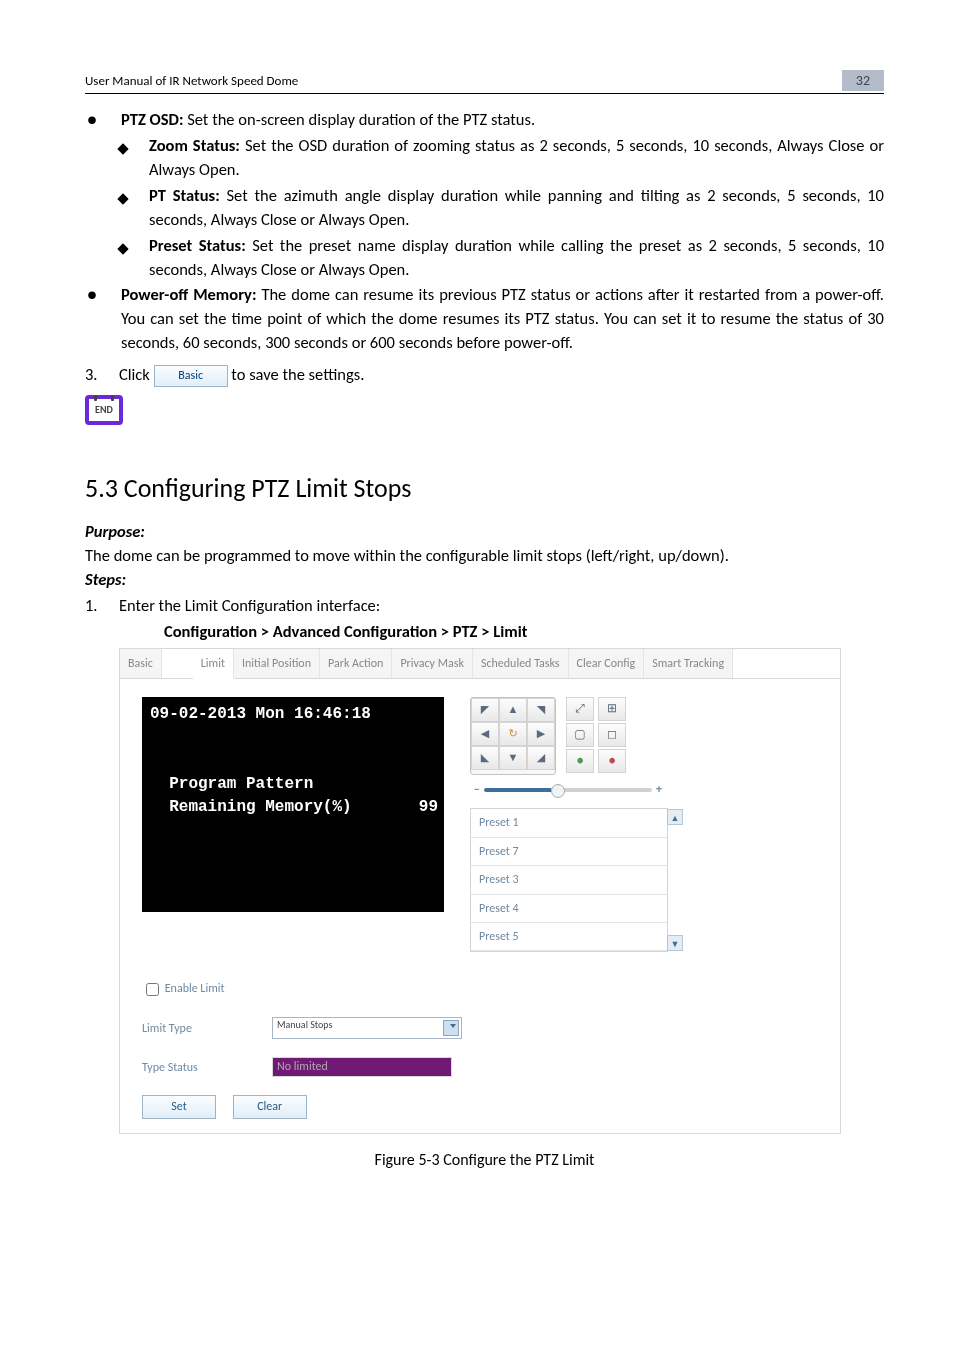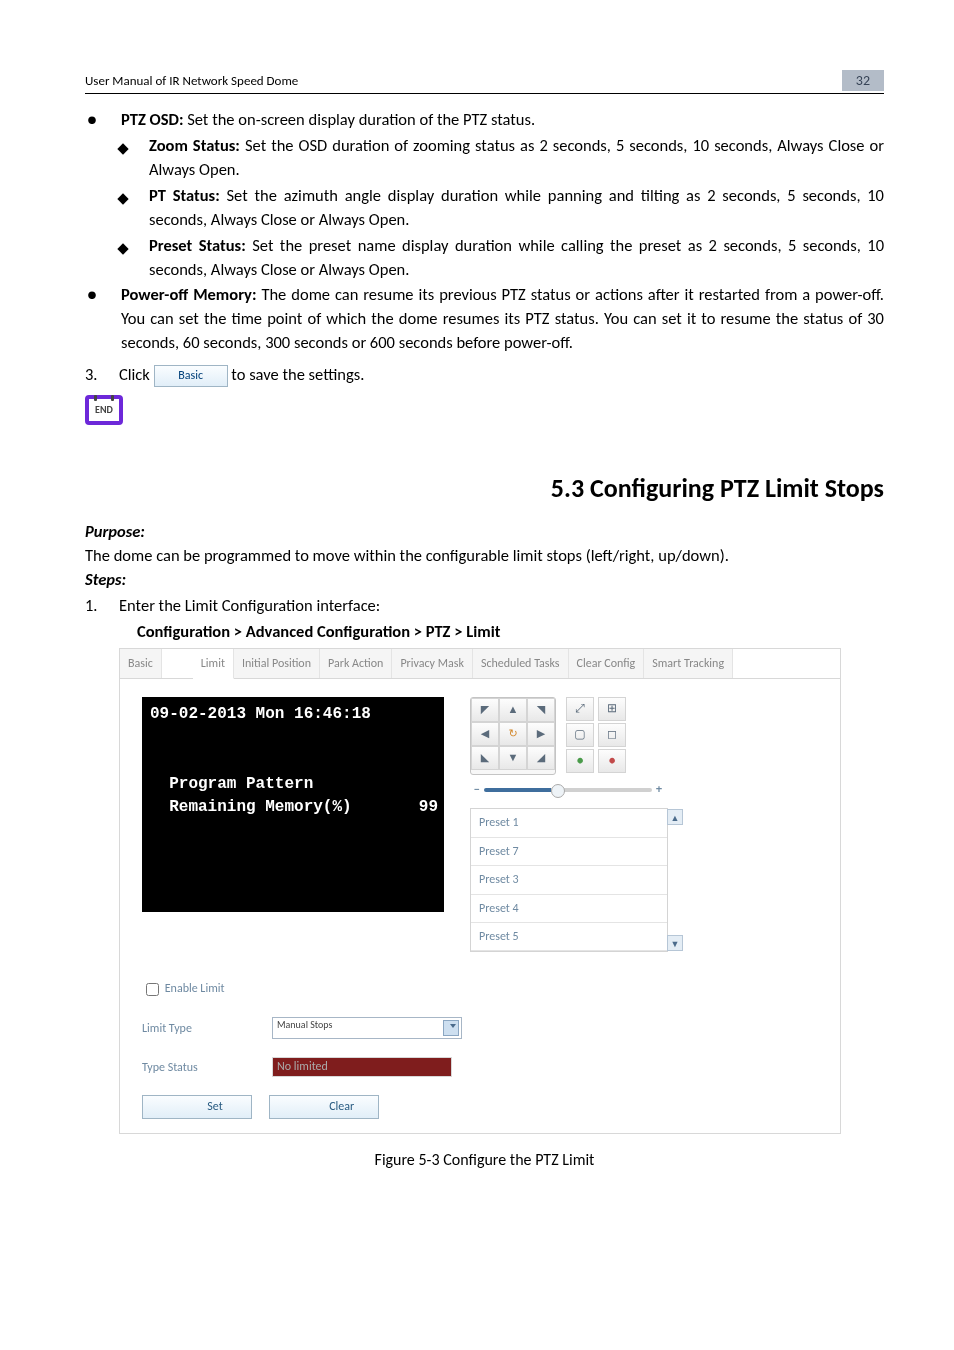--- a/index.html
+++ b/index.html
@@ -71,23 +71,22 @@
     top:-4px;
     width:3px;
     height:6px;
     background:#444;
     border-radius:1px;
   }
   .end-icon:before { left:5px; }
   .end-icon:after { right:5px; }
   h2.section {
     font-size: 26px;
-    font-weight: bold;
+    font-weight: normal;
     margin: 45px 0 12px 0;
-    text-align: right;
   }
   .italic-bold { font-style: italic; font-weight: bold; }
   .bold { font-weight: bold; }
   .config-panel {
     margin: 4px 0 0 34px;
     border:1px solid #d8d8d8;
     background:#fff;
     width: 720px;
     font-size: 12px;
     color:#888;
@@ -258,38 +257,37 @@
     height:0;
     border-left:3px solid transparent;
     border-right:3px solid transparent;
     border-top:4px solid #4b6b8b;
     z-index:2;
   }
   .form-input-disabled {
     width:180px;
     height:20px;
     border:1px solid #d8d8d8;
-    background:#7f1d1d;
+    background:#701a75;
     color:#aaa;
     font-size:12px;
     padding:0 4px;
     box-sizing:border-box;
   }
   .btn {
     display:inline-block;
     width:72px;
     height:22px;
     border:1px solid #9fb5c5;
     background: linear-gradient(#fafdff,#e1eef8);
     color:#2a5c82;
     font-size:12px;
     text-align:center;
     line-height:20px;
     margin-right:14px;
-    padding-left:36px;
   }
   .figure-caption {
     text-align:center;
     font-size:16px;
     margin-top:14px;
   }
   .diamond {
     display:inline-block;
     width:8px;
     height:8px;
@@ -360,21 +358,21 @@
     <h2 class="section">5.3  Configuring PTZ Limit Stops</h2>
 
     <div class="italic-bold">Purpose:</div>
     <div style="text-align:justify;">The dome can be programmed to move within the configurable limit stops (left/right, up/down).</div>
     <div class="italic-bold">Steps:</div>
 
     <div class="numbered">
       <span class="num-col">1.</span>
       <span class="content-col">Enter the Limit Configuration interface:</span>
     </div>
-    <div style="margin-left:52px;" class="bold">Configuration &gt; Advanced Configuration &gt; PTZ &gt; Limit</div>
+    <div style="margin-left:79px;" class="bold">Configuration &gt; Advanced Configuration &gt; PTZ &gt; Limit</div>
 
     
     <div class="config-panel">
       <div class="tab-strip">
         <div class="tab">Basic</div>
         <div class="tab active">Limit</div>
         <div class="tab">Initial Position</div>
         <div class="tab">Park Action</div>
         <div class="tab">Privacy Mask</div>
         <div class="tab">Scheduled Tasks</div>

